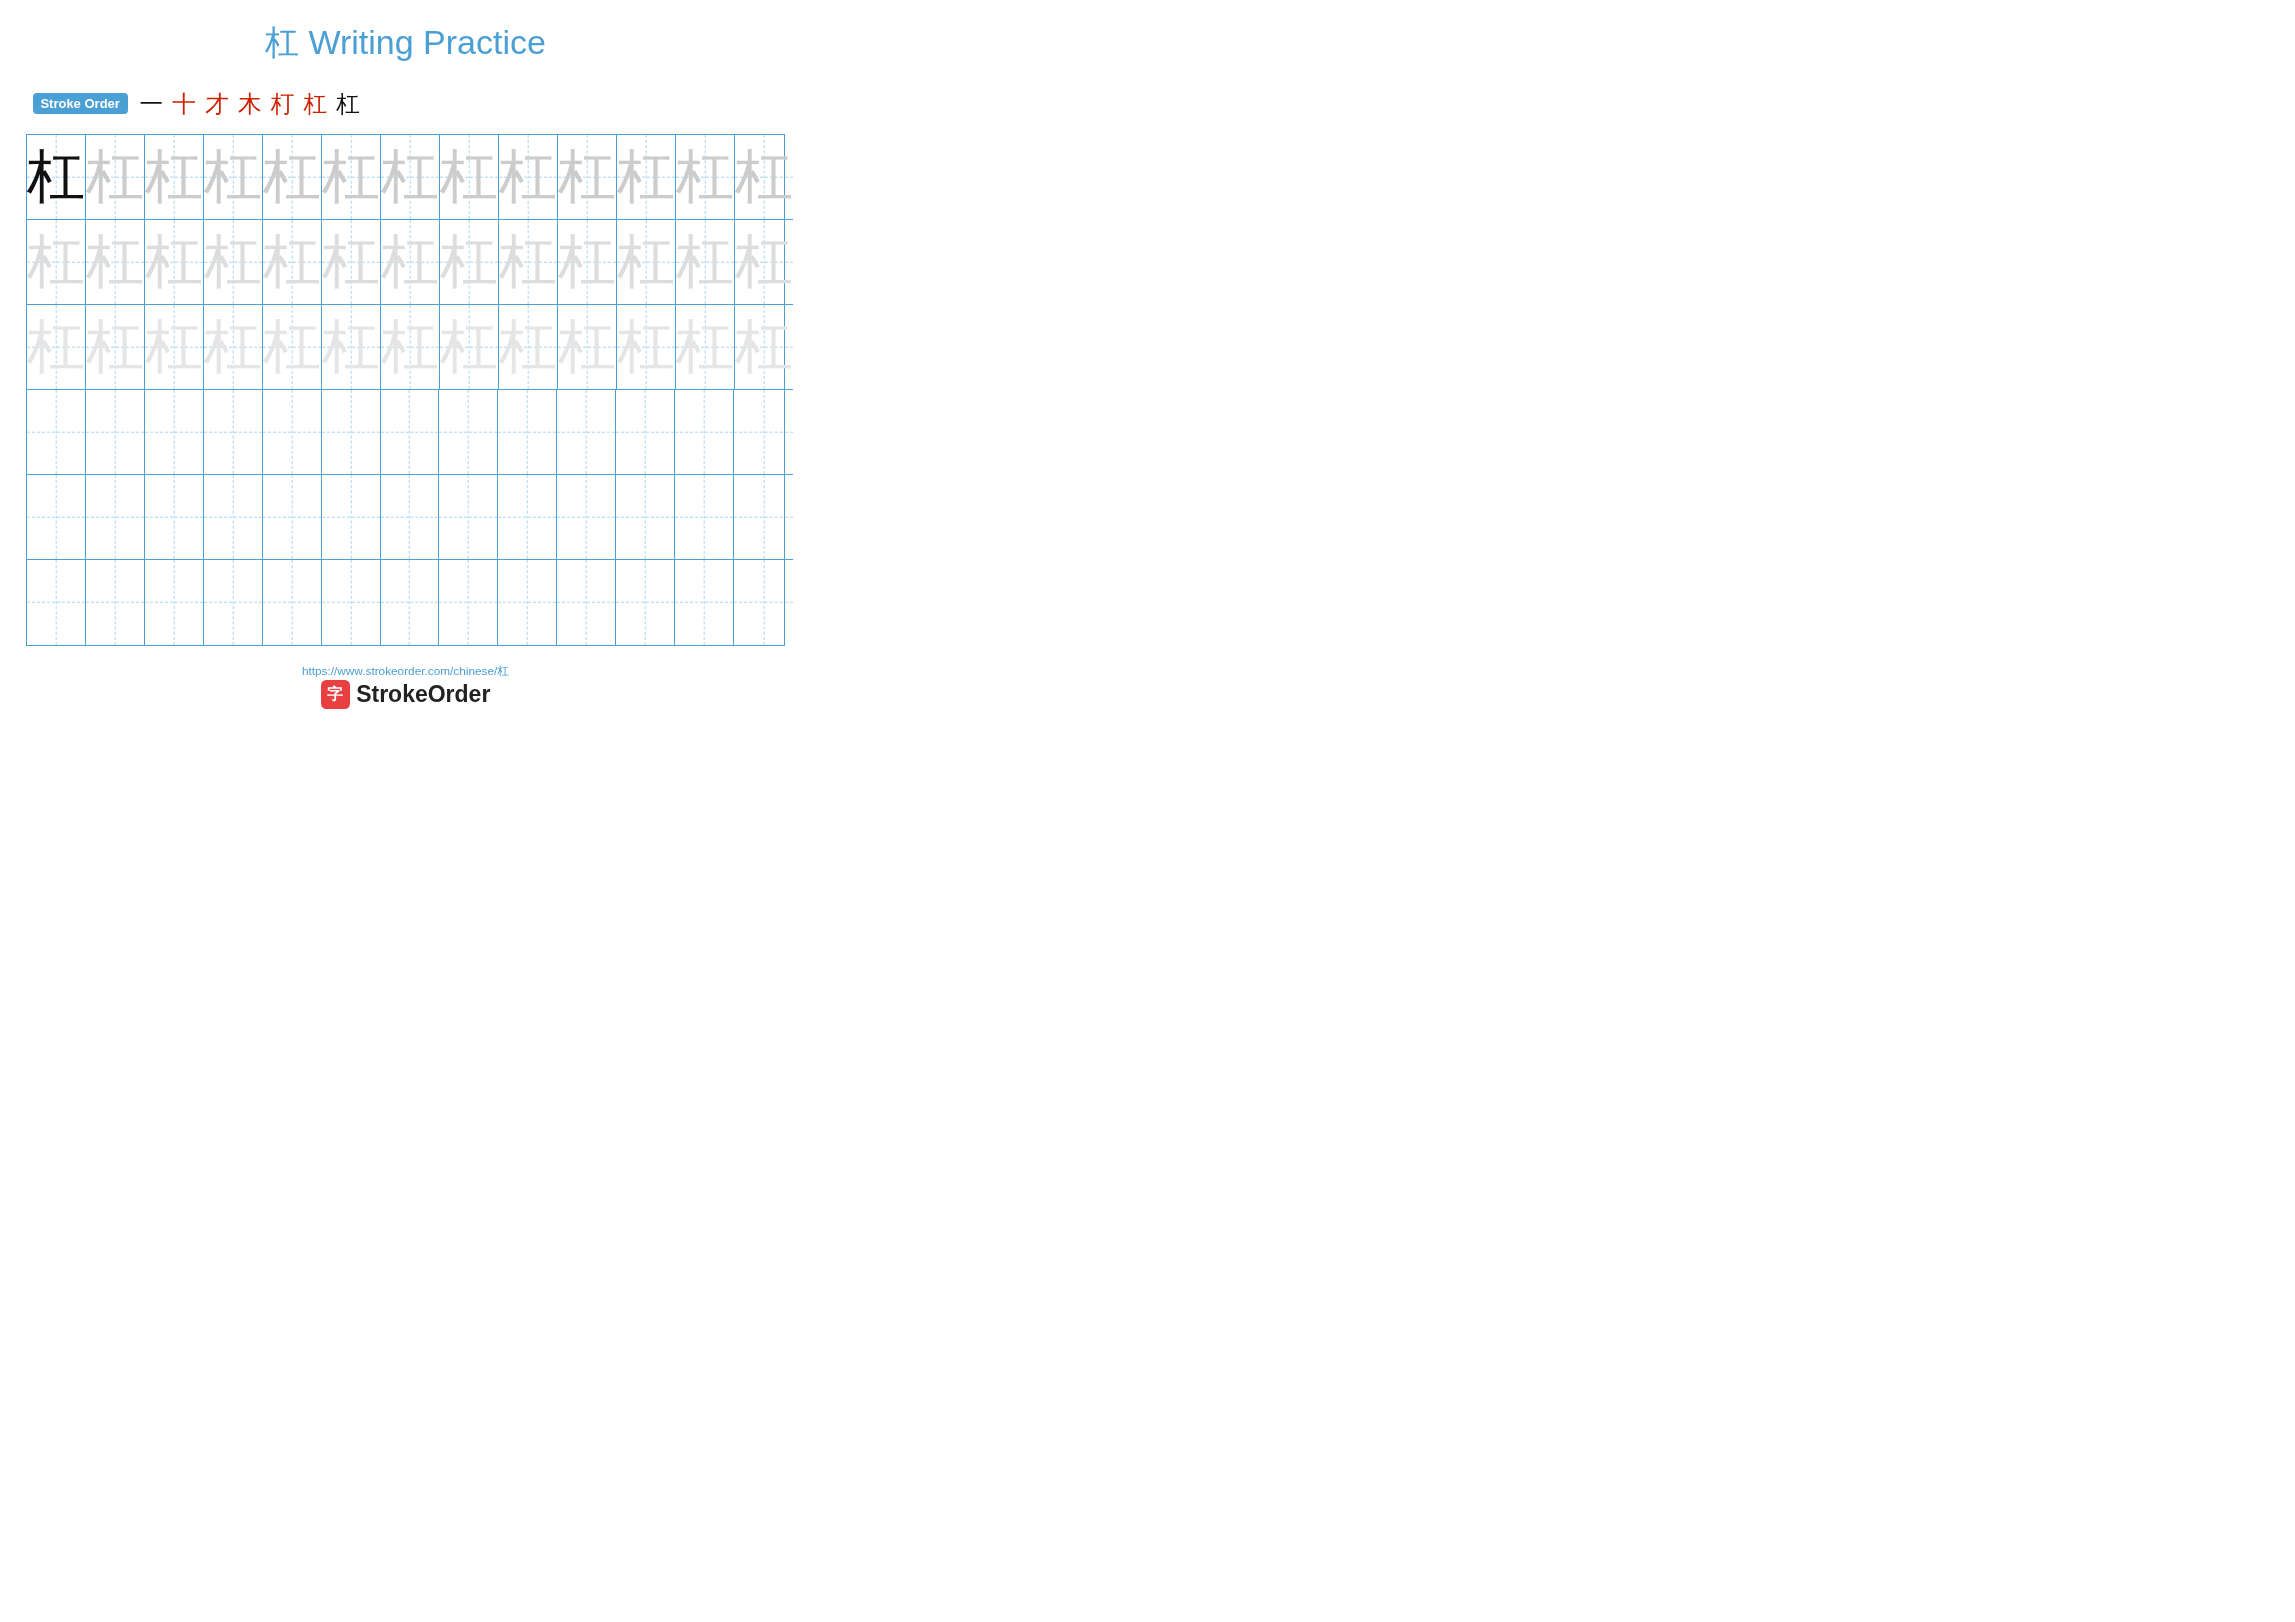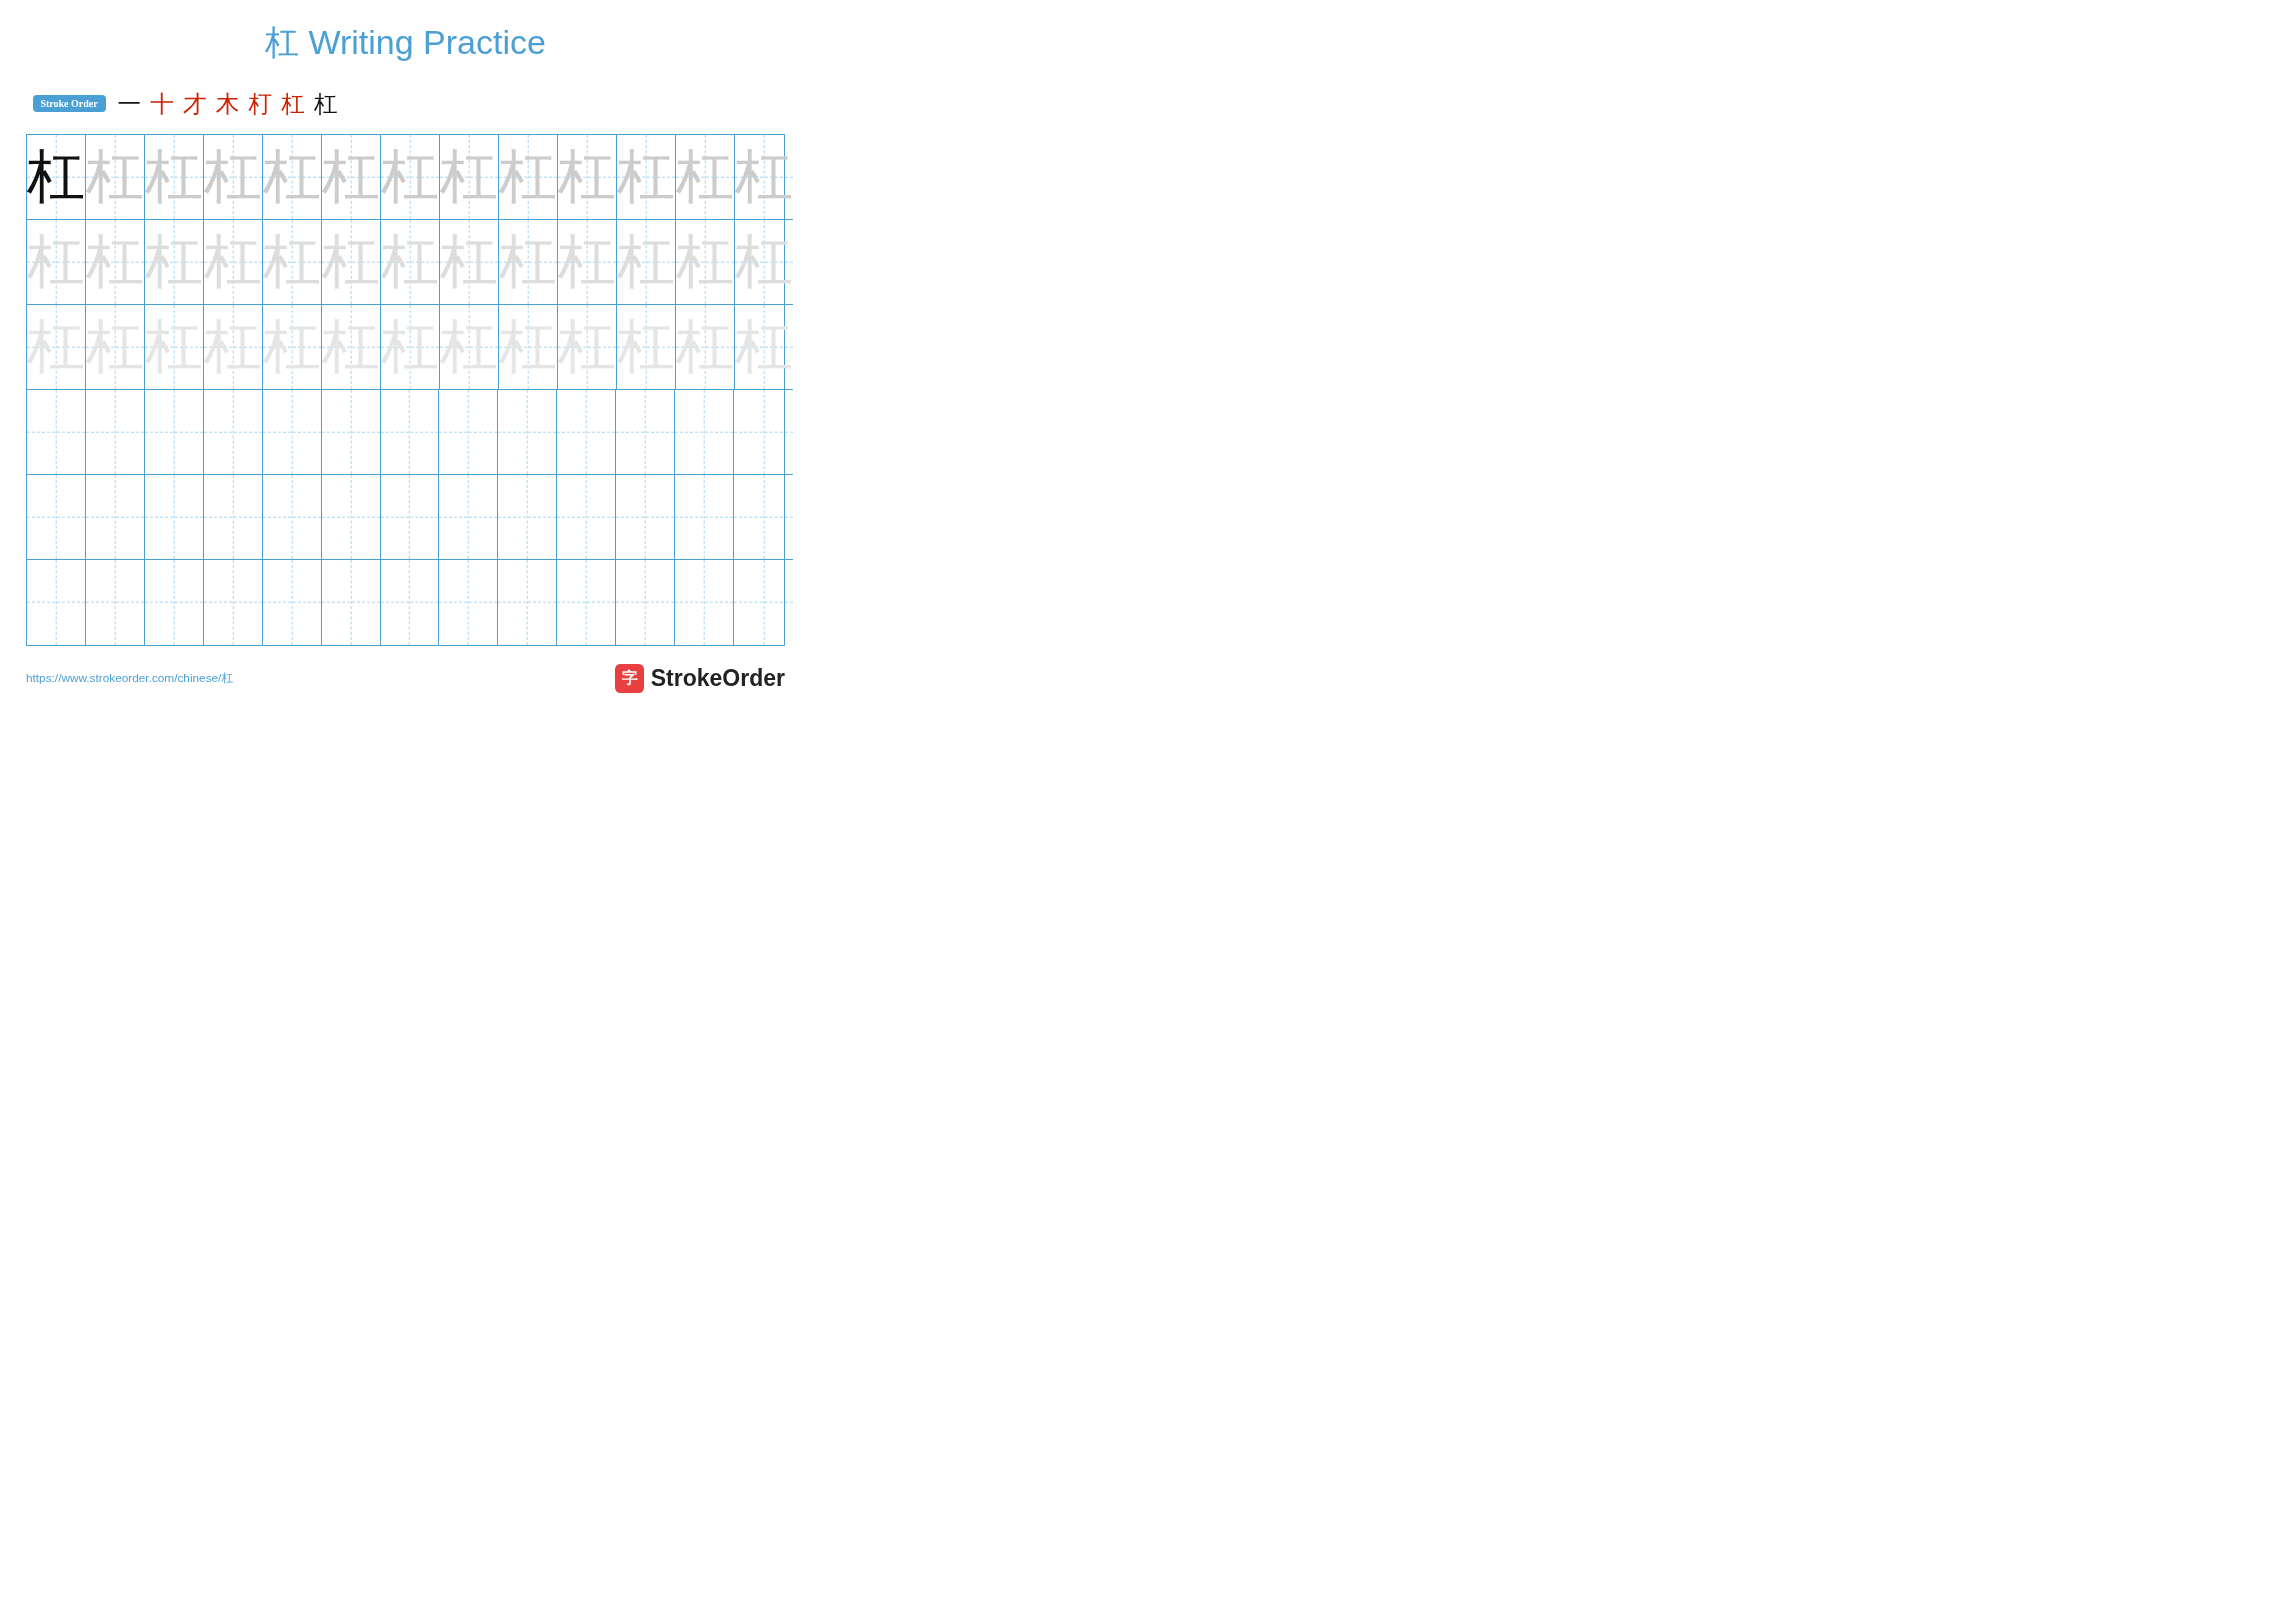--- a/index.html
+++ b/index.html
@@ -26,22 +26,22 @@
       display: flex;
       align-items: center;
       gap: 11.8px;
       margin-bottom: 14.4px;
       margin-left: 6.5px;
     }
 
     .stroke-order-badge {
       background: #4a9fd4;
       color: white;
-      font-size: 10px;
-      font-family: Liberation Serif, serif;
+      font-size: 13px;
+      font-family: Liberation Sans, sans-serif;
       font-weight: bold;
       padding: 3.3px 7.9px;
       border-radius: 3.9px;
       white-space: nowrap;
     }
 
     .stroke-sequence {
       display: flex;
       align-items: center;
       gap: 9.2px;
@@ -125,20 +125,21 @@
     .char-lighter {
       color: #dddddd;
     }
 
     
     .footer {
       display: flex;
       justify-content: space-between;
       align-items: center;
       margin-top: 18.3px;
+      flex-direction: column;
     }
 
     .footer-url {
       color: #4a9fd4;
       font-size: 11.8px;
       font-family: Arial, sans-serif;
     }
 
     .footer-logo {
       display: flex;

